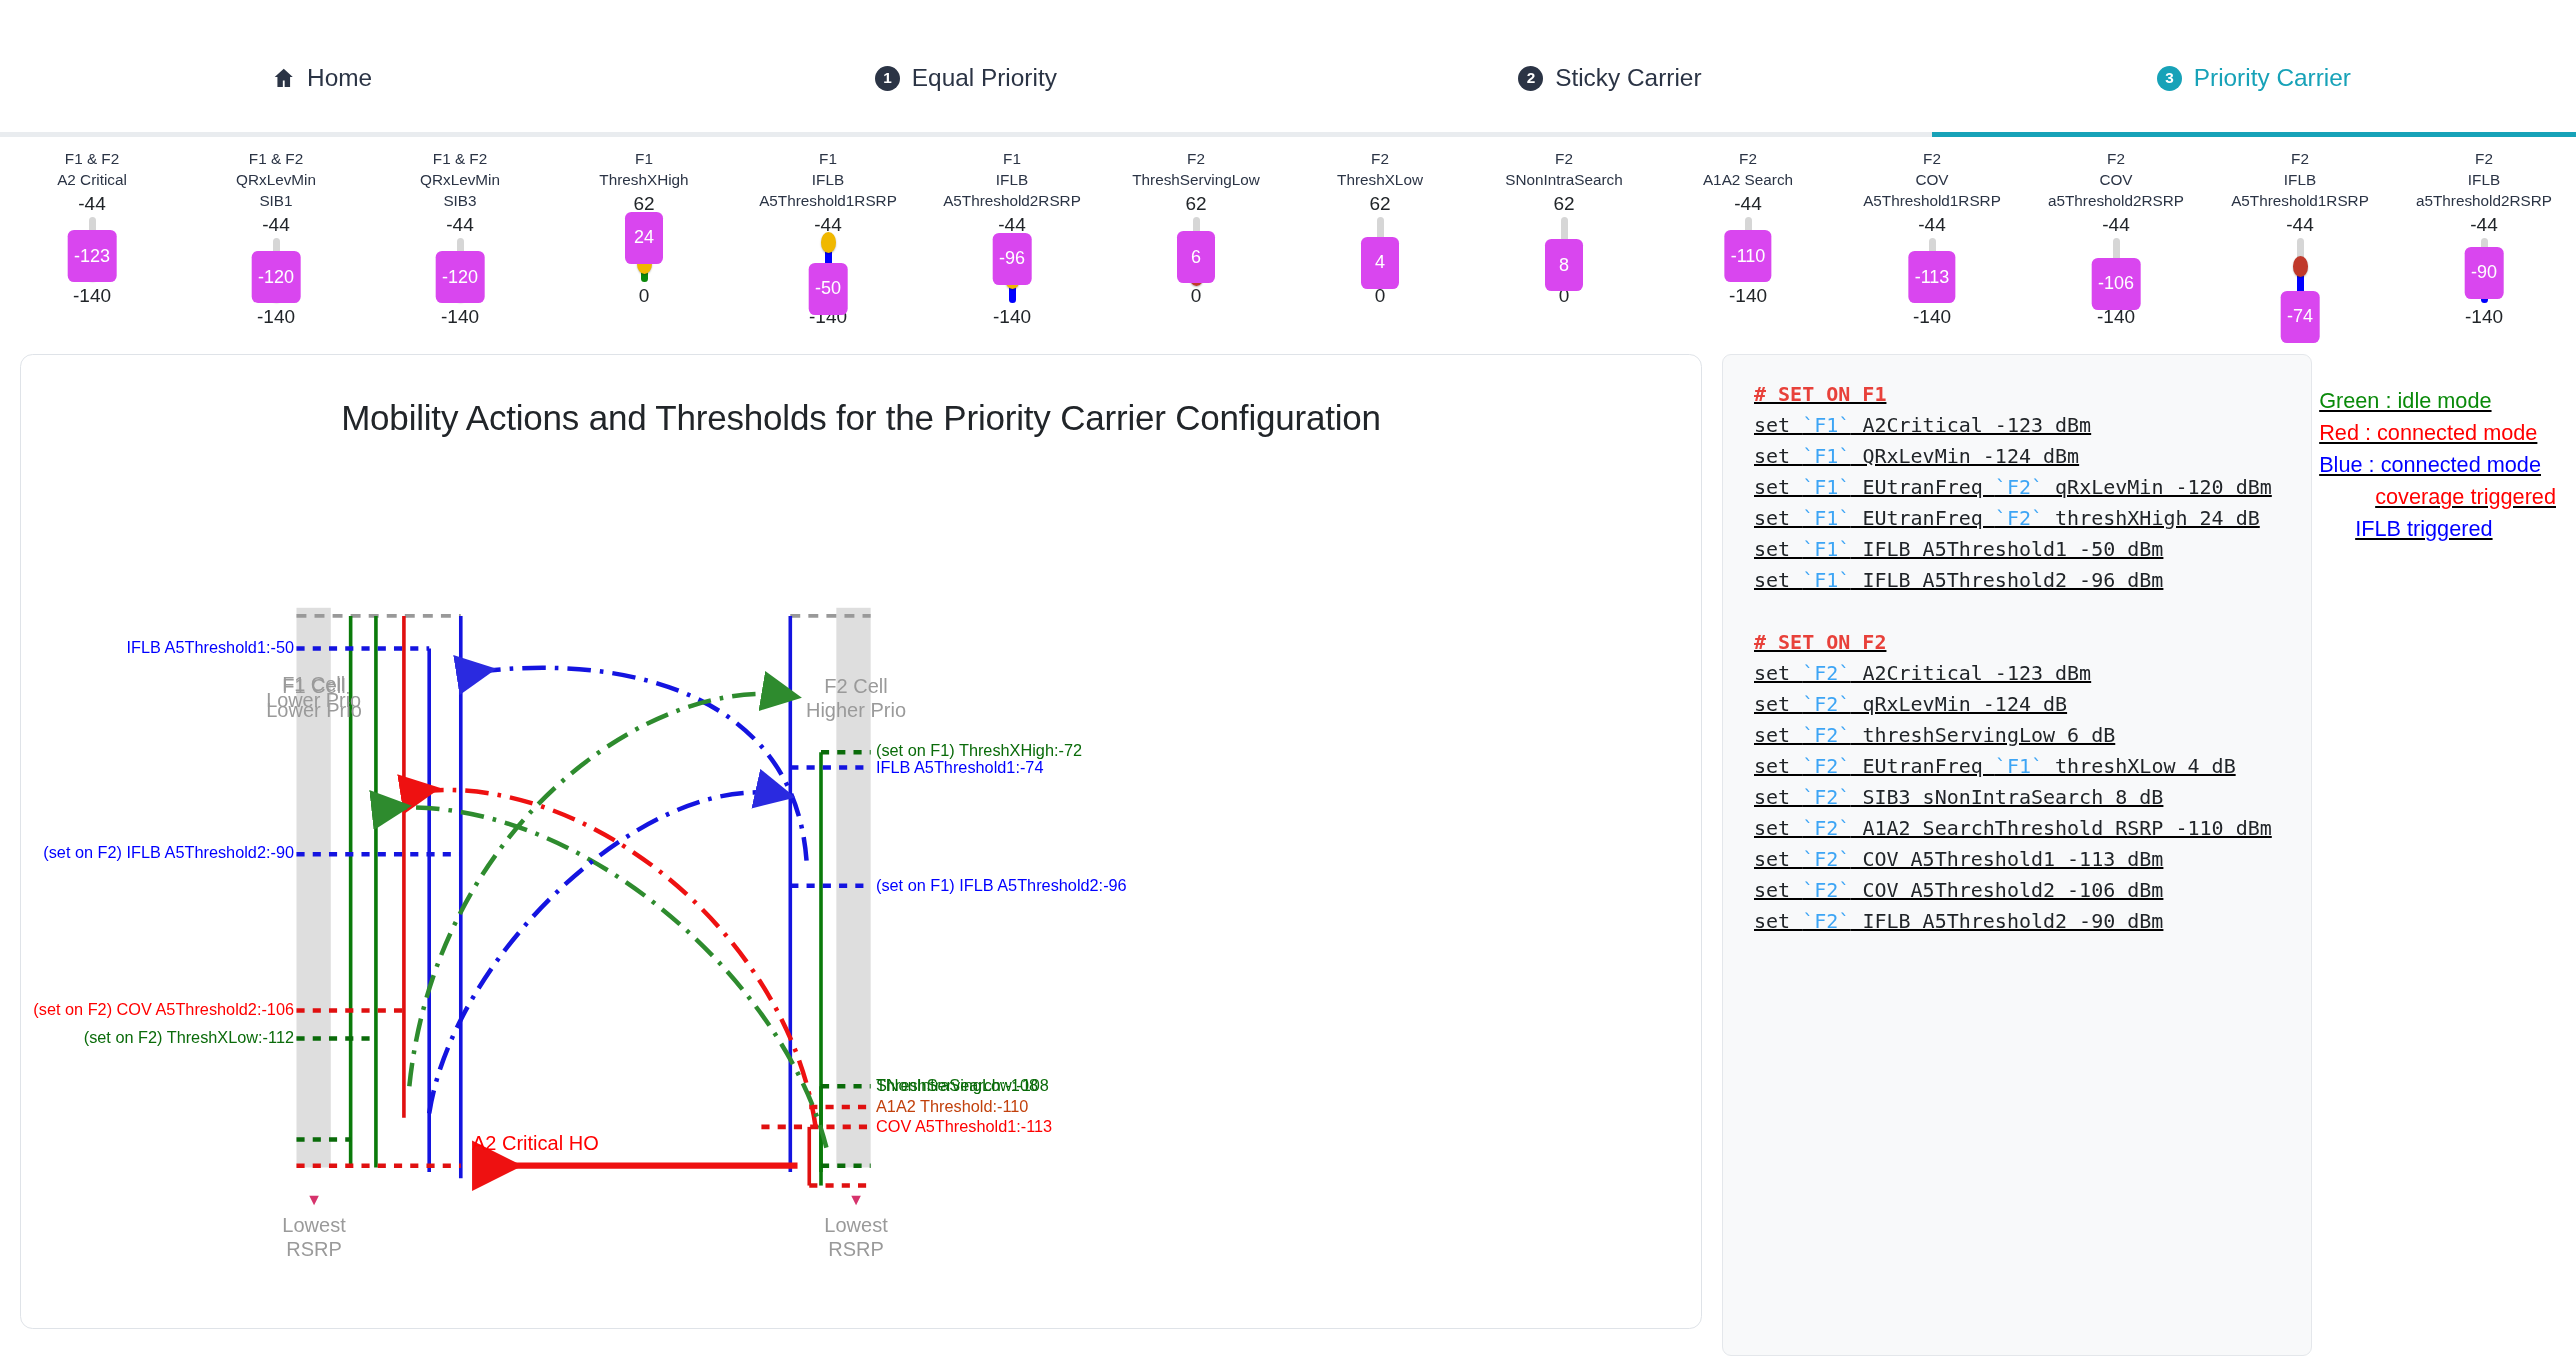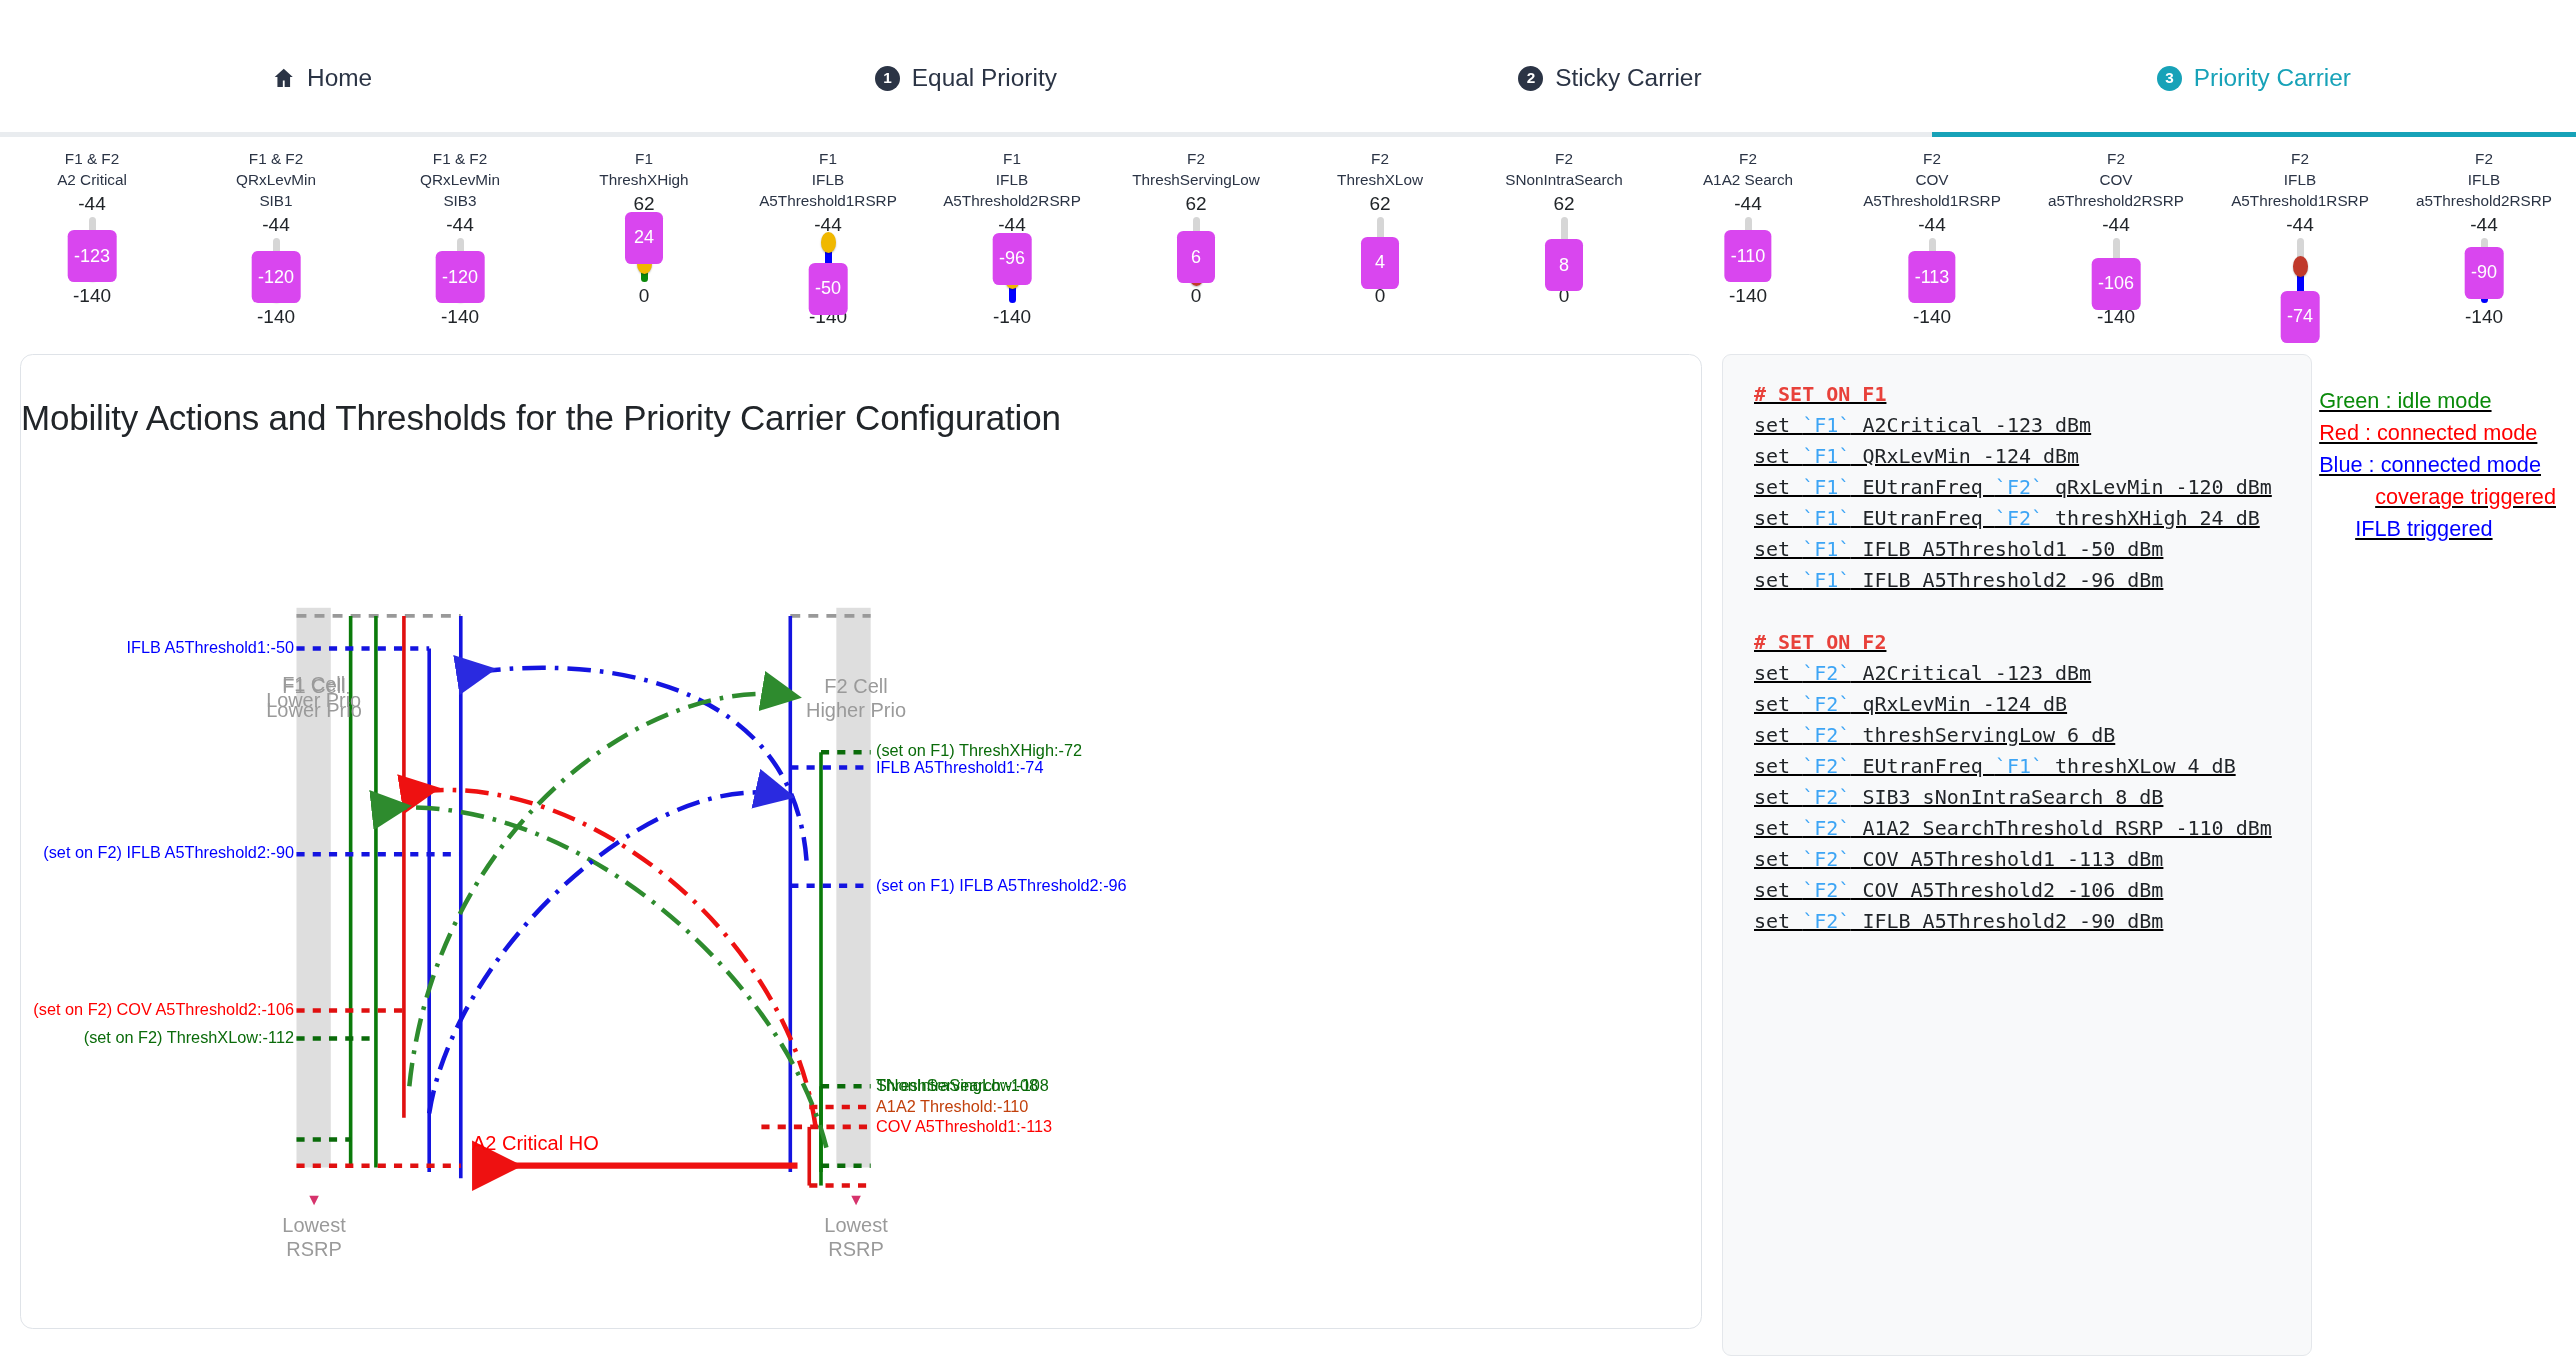--- a/index.html
+++ b/index.html
@@ -144,21 +144,21 @@
   #diagram-card {
     width: 1702px;
     height: 975px;
     background: #fff;
     border: 1.8px solid #dfe3e8;
     border-radius: 12.6px;
     position: relative;
     overflow: hidden;
   }
   #diagram-title {
-    text-align: left;
+    text-align: center;
     font-size: 35px;
     color: #212529;
     padding-top: 43px;
     letter-spacing: -0.2px;
   }
   #svgwrap { position: absolute; left: 0; top: 0; width: 1702px; height: 975px; }
 
   #right-col {
     width: 834px;
     display: flex;

